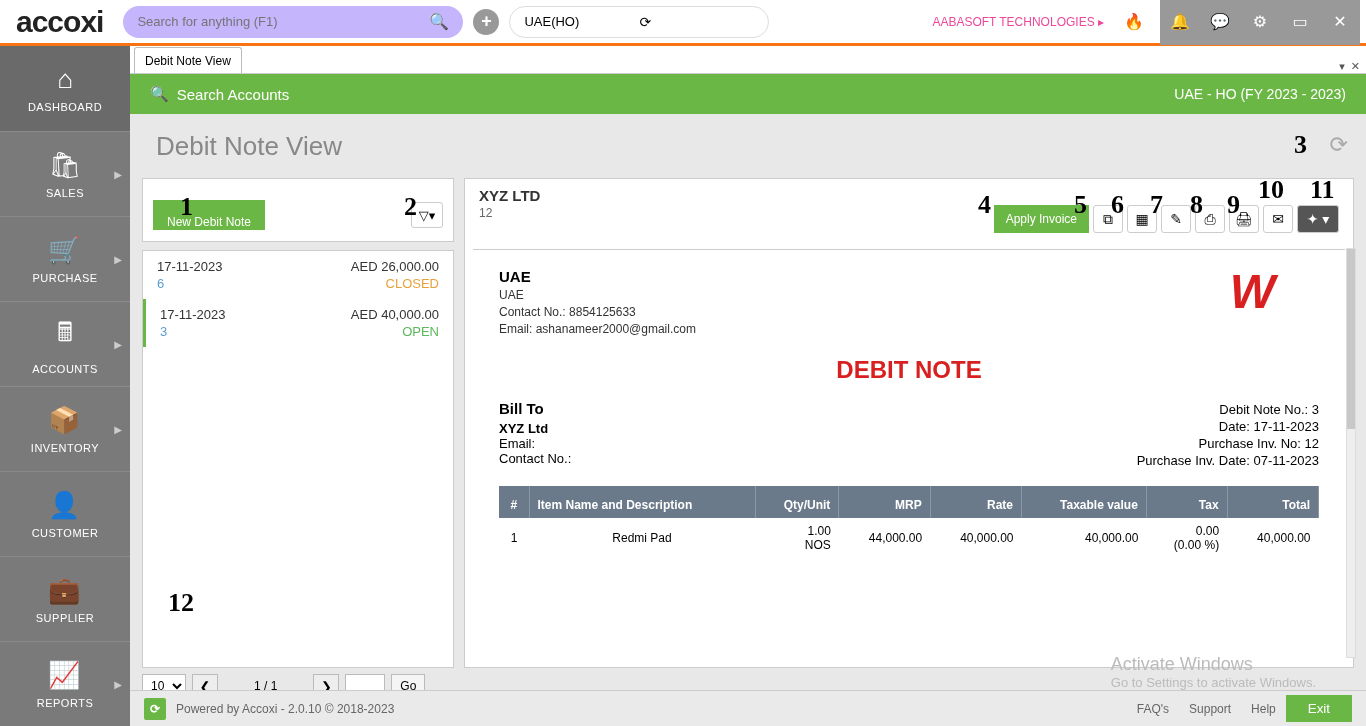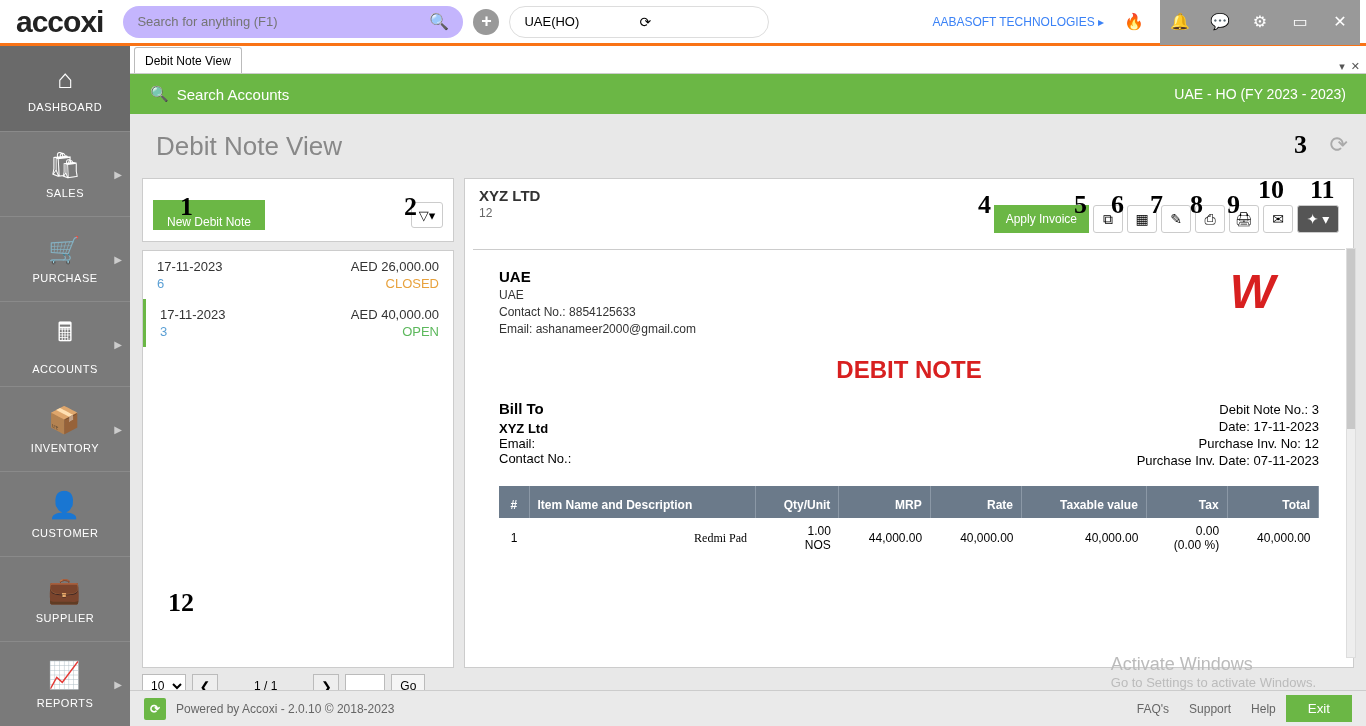--- a/index.html
+++ b/index.html
@@ -9,21 +9,21 @@
 .top-header { height: 46px; background: #fff; border-bottom: 3px solid #f97316; display: flex; align-items: center; padding: 0 6px; gap: 10px; }
 .logo { font-size: 30px; font-weight: bold; color: #222; padding: 0 10px; letter-spacing: -1px; }
 .search-box { width: 340px; height: 32px; background: #c4b5fd; border-radius: 16px; display: flex; align-items: center; padding: 0 14px; color: #888; gap: 32px; }
 .search-box input { flex: 1; border: none; background: transparent; outline: none; font-size: 13px; }
 .search-icon-right { font-size: 16px; color: #555; }
 .plus-circle { width: 26px; height: 26px; background: #999; border-radius: 50%; display: flex; align-items: center; justify-content: center; color: #fff; font-size: 18px; font-weight: bold; }
 .company-select { width: 260px; height: 32px; border: 1px solid #ddd; border-radius: 16px; display: flex; align-items: center; padding: 0 14px; font-size: 13px; }
 .company-select span { flex: 1; }
 .refresh-icon { font-size: 14px; }
 .header-spacer { flex: 1; }
-.company-name { font-size: 12px; color: #3b82f6; margin-right: 8px; }
+.company-name { font-size: 12px; color: #ec4899; margin-right: 8px; }
 .header-icons-box { display: flex; align-items: center; background: #999; height: 46px; }
 .header-icon-cell { width: 40px; height: 46px; display: flex; align-items: center; justify-content: center; color: #fff; }
 .flame-icon { width: 24px; height: 24px; border-radius: 50%; background: #fff; display: flex; align-items: center; justify-content: center; color: #e74c3c; margin-right: 4px; }
 
 
 .sidebar { position: absolute; left: 0; top: 46px; width: 130px; height: 680px; background: #7a7a7a; }
 .sidebar-item { height: 85px; display: flex; flex-direction: column; align-items: center; justify-content: center; color: #fff; cursor: pointer; position: relative; border-top: 1px solid #8a8a8a; }
 .sidebar-item:first-child { border-top: none; }
 .sidebar-item.dark { background: #6a6a6a; }
 .sidebar-icon { font-size: 26px; margin-bottom: 6px; }
@@ -90,21 +90,21 @@
 .billto-right { text-align: right; font-size: 13px; }
 .billto-right div { margin-top: 2px; }
 
 
 .doc-table { width: 100%; border-collapse: collapse; margin-top: 18px; font-size: 12px; }
 .doc-table th { background: #6b7a8a; color: #fff; padding: 12px 8px 6px 8px; text-align: right; font-weight: bold; border-right: 1px solid #8b98a6; }
 .doc-table th:first-child { text-align: center; width: 30px; }
 .doc-table th:nth-child(2) { text-align: left; }
 .doc-table td { padding: 6px 8px; text-align: right; }
 .doc-table td:first-child { text-align: center; }
-.doc-table td:nth-child(2) { text-align: right; font-family: Liberation Serif, serif; }
+.doc-table td:nth-child(2) { text-align: center; }
 
 
 .pagination-row { display: flex; align-items: center; gap: 6px; padding: 6px 12px; }
 .page-size { width: 44px; height: 24px; border: 1px solid #bbb; font-size: 12px; padding: 0 4px; background: #fff; }
 .page-arrow { width: 26px; height: 24px; border: 1px solid #bbb; background: #eee; font-size: 13px; display: flex; align-items: center; justify-content: center; cursor: pointer; }
 .page-info { font-size: 12px; padding: 0 30px; }
 .page-input { width: 40px; height: 24px; border: 1px solid #bbb; }
 .go-btn { height: 24px; border: 1px solid #bbb; background: #f5f5f5; padding: 0 8px; font-size: 12px; cursor: pointer; }
 
 

